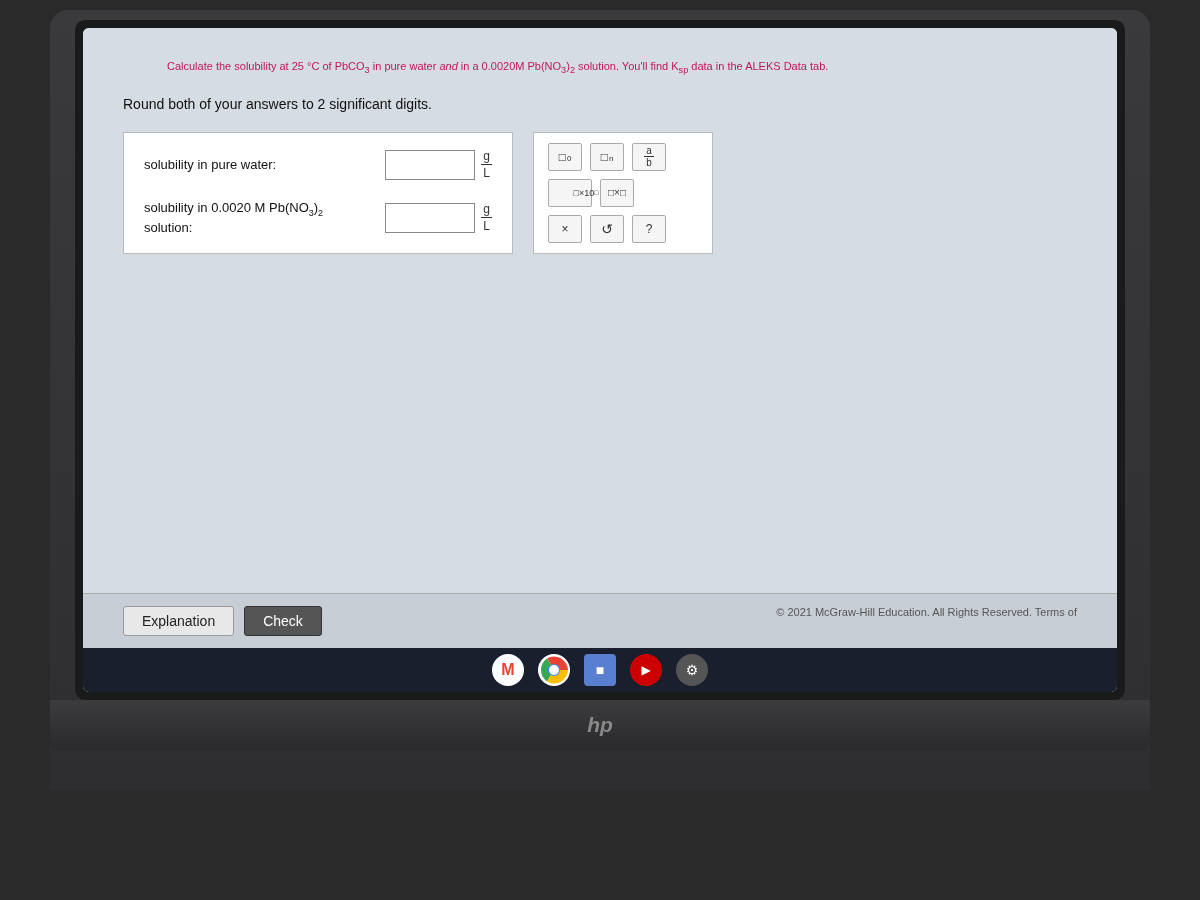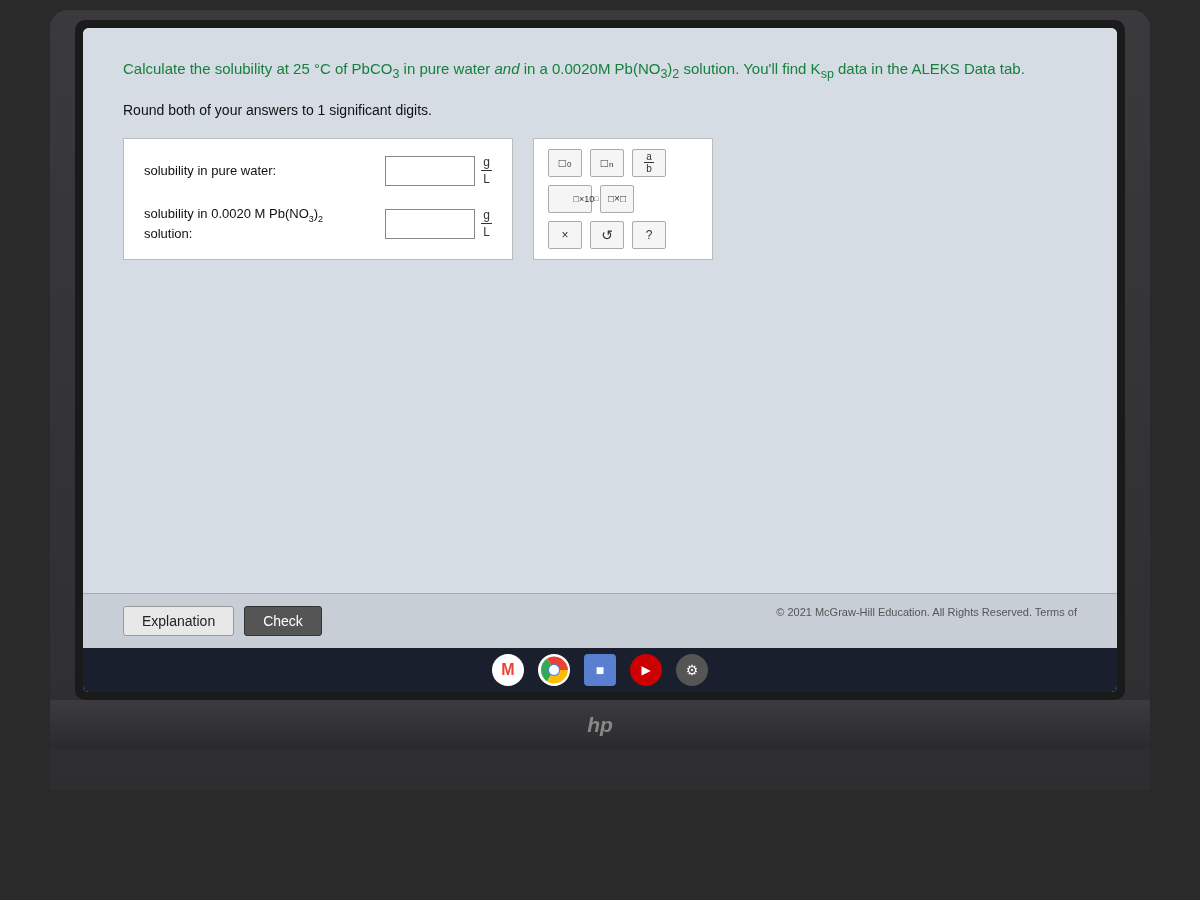--- a/index.html
+++ b/index.html
@@ -55,24 +55,25 @@
     
     .content-area {
       flex: 1;
       background: #d6dce4;
       padding: 30px 40px 20px 40px;
       display: flex;
       flex-direction: column;
     }
 
     .question-text {
-      font-size: 15px;
-      color: #15803d;
+      font-size: 11px;
+      color: #be185d;
       line-height: 1.5;
       margin-bottom: 18px;
+      margin-left: 44px;
     }
 
     .sub-text {
       font-size: 14px;
       color: #111;
       margin-bottom: 20px;
     }
 
     
     .input-section {
@@ -277,21 +278,21 @@
   <div class="screen-bezel">
     <div class="screen">
 
       <div class="content-area">
 
         <div class="question-text">
           Calculate the solubility at 25 °C of PbCO<sub>3</sub> in pure water <em>and</em> in a 0.0020M Pb(NO<sub>3</sub>)<sub>2</sub> solution. You'll find K<sub>sp</sub> data in the ALEKS Data tab.
         </div>
 
         <div class="sub-text">
-          Round both of your answers to 1 significant digits.
+          Round both of your answers to 2 significant digits.
         </div>
 
         <div class="input-section">
 
           <div class="input-table">
 
             <div class="input-row">
               <div class="input-label">
                 solubility in pure water:
               </div>

